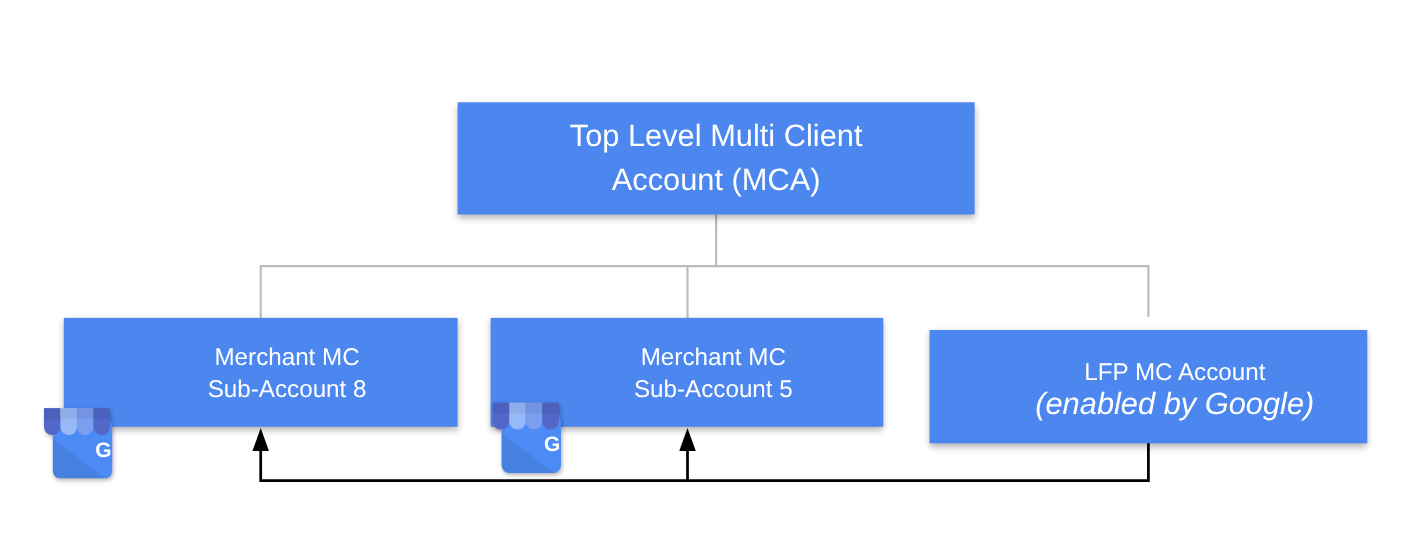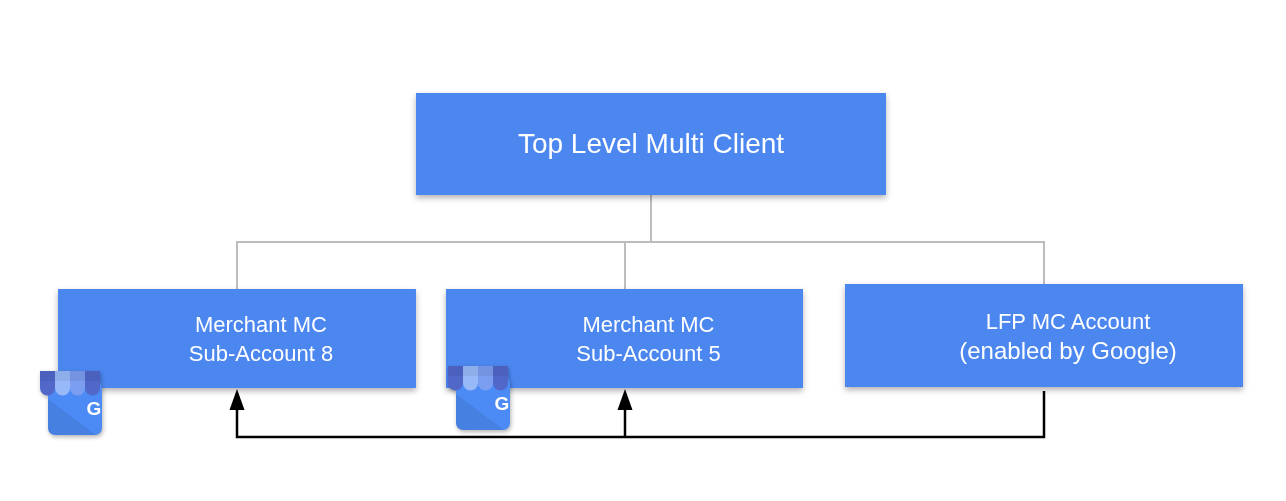--- a/index.html
+++ b/index.html
@@ -21,22 +21,22 @@
   .stroke-gray{stroke:var(--connector-gray);stroke-width:2;fill:none;}
   .stroke-black{stroke:var(--connector-black);stroke-width:2.5;fill:none;}
   .fill-black{fill:var(--connector-black);stroke:none;}
   .node{position:absolute;background:var(--node-fill);color:var(--node-text);
     display:flex;flex-direction:column;align-items:center;justify-content:center;
     text-align:center;box-shadow:0 3px 6px rgba(0,0,0,0.30);}
   .node-root{left:416px;top:93px;width:470px;height:102px;font-size:28px;line-height:40px;}
   .node-child{font-size:22px;line-height:29px;padding-left:48px;}
   .node-sub1{left:58px;top:289px;width:358px;height:99px;}
   .node-sub2{left:446px;top:289px;width:357px;height:99px;}
-  .node-lfp{left:845px;top:284px;width:398px;height:103px;}
-  .node-lfp .line2{font-size:24px;}
+  .node-lfp{left:845px;top:300px;width:398px;height:103px;}
+  .node-lfp .line2{font-size:28px;font-style:italic;}
   .gmb-icon{position:absolute;width:74px;height:68px;z-index:5;}
   .gmb-icon svg{filter:drop-shadow(1px 2px 2px rgba(0,0,0,0.30));}
   .gmb-icon-1{left:38px;top:367px;}
   .gmb-icon-2{left:446px;top:362px;}
   .gmb-body-fill{fill:var(--gmb-body);}
   .awn-d{fill:var(--gmb-awning-dark);}
   .awn-l{fill:var(--gmb-awning-light);}
   .awn-m{fill:var(--gmb-awning-medium);}
   .gmb-g{fill:#FFFFFF;font-family:"Liberation Sans","DejaVu Sans",sans-serif;
     font-weight:bold;font-size:19px;}
@@ -55,20 +55,21 @@
     <path class="stroke-gray" d="M1044 241 L1044 288"></path>
 
     <path class="stroke-black" d="M1044 391 L1044 437 L237 437 L237 408"></path>
     <path class="stroke-black" d="M625 437 L625 408"></path>
     <polygon class="fill-black" points="237,389 229.5,410 244.5,410"></polygon>
     <polygon class="fill-black" points="625,389 617.5,410 632.5,410"></polygon>
   </svg>
 
   <div class="node node-root">
     <span class="line1">Top Level Multi Client</span>
+    <span class="line2">Account (MCA)</span>
   </div>
 
   <div class="node node-child node-sub1">
     <span class="line1">Merchant MC</span>
     <span class="line2">Sub-Account 8</span>
   </div>
 
   <div class="node node-child node-sub2">
     <span class="line1">Merchant MC</span>
     <span class="line2">Sub-Account 5</span>

